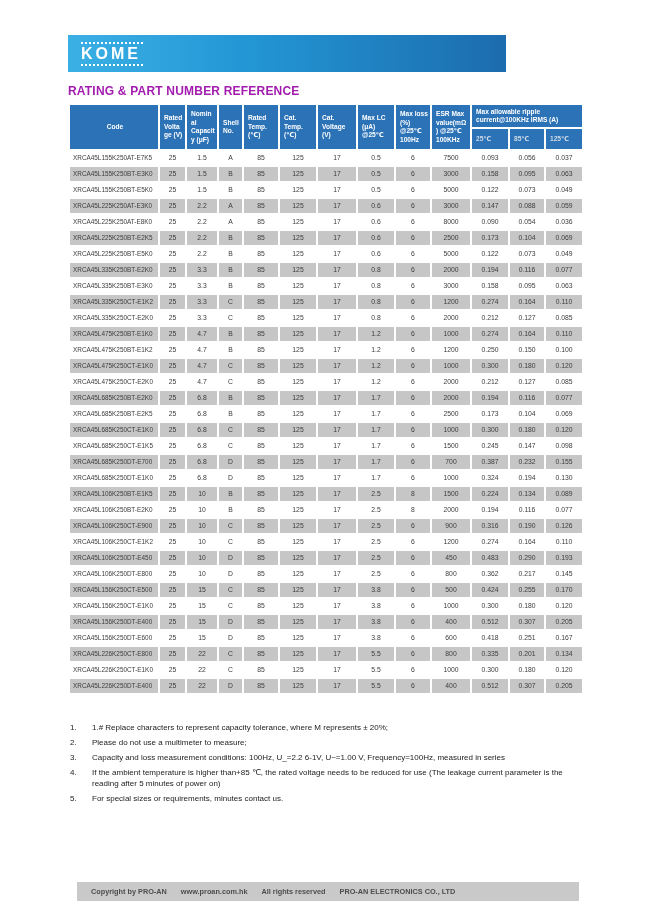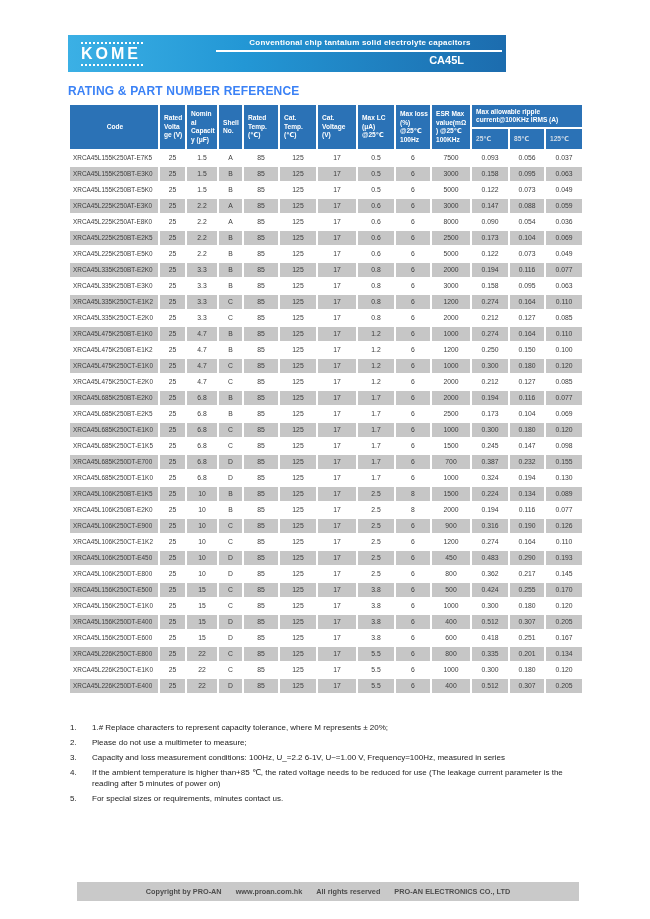--- a/index.html
+++ b/index.html
@@ -12,21 +12,21 @@
             display:flex; align-items:center; }
   .logo { margin-left:13px; display:inline-block; color:#fff; font-weight:bold;
           font-size:16px; letter-spacing:3px; line-height:18px;
           border-top:2px dotted #fff; border-bottom:2px dotted #fff; padding:1px 2px 1px 0; }
   .banner-right { position:absolute; right:0; top:3px; width:292px; display:flex; flex-direction:column; }
   .banner-subtitle { color:#fff; font-size:8px; font-weight:bold; text-align:center; letter-spacing:.2px; }
   .banner-rule { height:2px; background:#fff; margin:3px 4px 2px 2px; }
   .banner-series { color:#fff; font-size:11px; font-weight:bold; text-align:right; padding-right:42px; }
 
   
-  .page-title { position:absolute; left:68px; top:84px; color:#3b82f6; font-size:12px; font-weight:bold; letter-spacing:.2px; }
+  .page-title { position:absolute; left:68px; top:84px; color:#a21caf; font-size:12px; font-weight:bold; letter-spacing:.2px; }
 
   
   table { position:absolute; left:68px; top:103px; width:515px;
           border-collapse:separate; border-spacing:2px 2px; table-layout:fixed; }
   th { background:#2b72b6; color:#fff; font-weight:bold; font-size:6.6px; line-height:8.5px;
        text-align:left; vertical-align:middle; padding:2px 2px 2px 4px;
        overflow-wrap:break-word; word-break:break-word; }
   th.th-code { text-align:center; }
   th.th-group { height:22px; vertical-align:middle; }
   th.th-sub { height:20px; color:#cfdae6; font-weight:bold; }
@@ -36,36 +36,31 @@
   tbody tr:nth-child(even) td { background:#c6c6c6; }
 
   
   .notes { position:absolute; left:70px; top:723px; width:516px; color:#222; font-size:8px; }
   .note { display:flex; margin-bottom:4.5px; line-height:10.5px; }
   .note-num { width:22px; flex:0 0 22px; }
   .note-text { flex:1; }
 
   
   .footer { position:absolute; left:77px; top:882px; width:502px; height:19px; background:#c9c9c9;
-            display:flex; align-items:center; justify-content:center;
+            display:flex; align-items:center; justify-content:flex-start;
             padding:0 14px; font-size:7.3px; font-weight:bold; color:#4d4d4d; }
   .footer-left span { margin-right:14px; }
 </style>
 </head>
 <body>
 
 <div class="page">
 
   <div class="banner">
     <span class="logo">KOME</span>
-    <div class="banner-right">
-      <span class="banner-subtitle">Conventional chip tantalum solid electrolyte capacitors</span>
-      <div class="banner-rule"></div>
-      <span class="banner-series">CA45L</span>
-    </div>
   </div>
 
   <div class="page-title">RATING &amp; PART NUMBER REFERENCE</div>
 
   <table>
     <colgroup>
       <col style="width:88px">
         <col style="width:25px">
         <col style="width:30px">
         <col style="width:23px">

